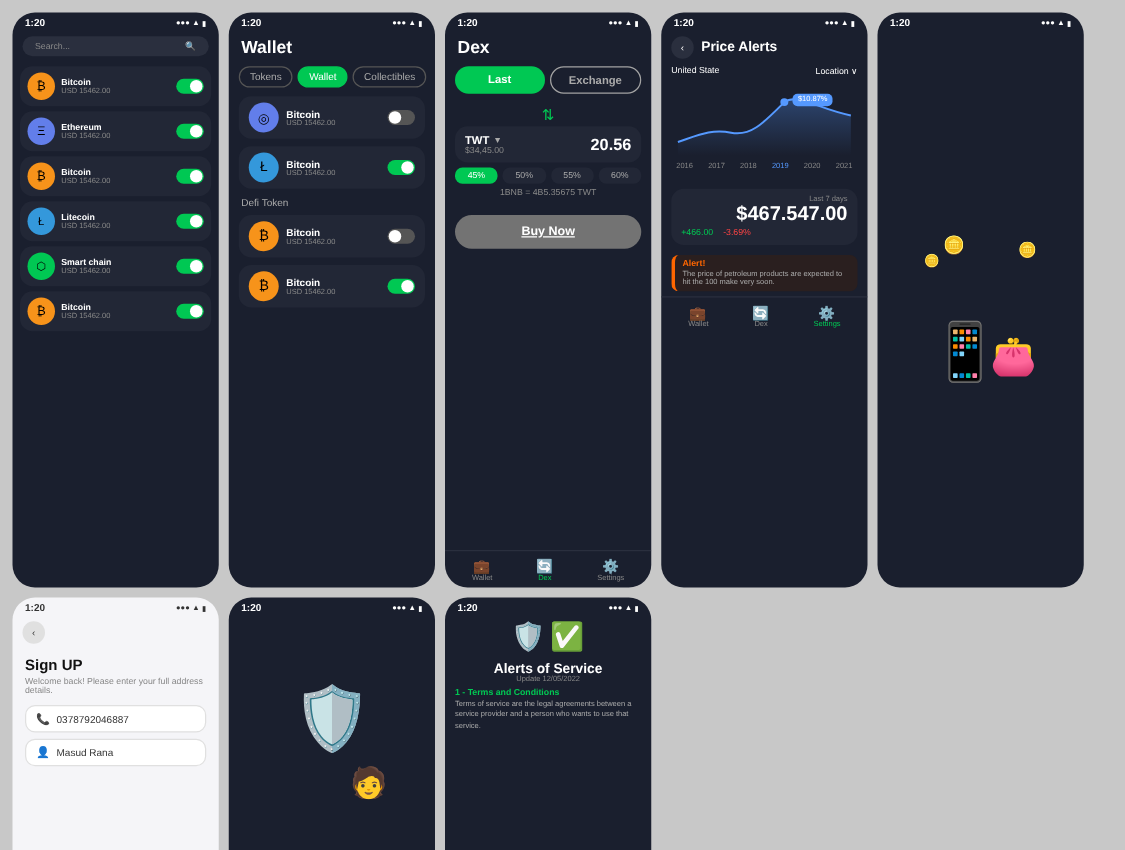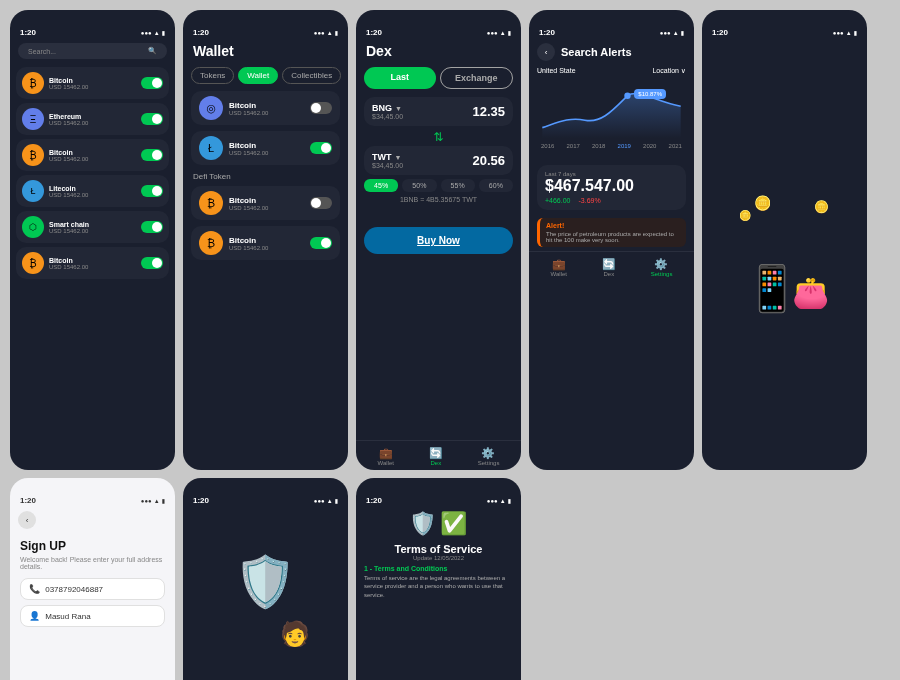--- a/index.html
+++ b/index.html
@@ -31,22 +31,22 @@
       overflow: hidden;
       position: relative;
       display: flex;
       flex-direction: column;
     }
 
     
     .status-bar {
       display: flex;
       justify-content: space-between;
-      align-items: center;
-      padding: 18px 10px 2px;
+      align-items: flex-end;
+      padding: 4px 10px 2px;
       font-size: 7px;
       color: #fff;
       flex-shrink: 0;
       gap: 31px;
     }
     .status-bar .time { font-weight: 600; font-size: 8px; }
     .status-icons { display: flex; gap: 2px; align-items: center; }
     .status-icons span { font-size: 6px; }
 
     
@@ -179,24 +179,24 @@
     .pct-row { display: flex; gap: 4px; margin: 4px 0; }
     .pct-btn {
       flex: 1; padding: 3px; background: #222736;
       border-radius: 6px; font-size: 7px; color: #aaa;
       text-align: center; cursor: pointer;
     }
     .pct-btn.active { background: #00c853; color: #fff; }
     .conversion-text { font-size: 7px; color: #888; text-align: center; margin: 4px 0; }
     .buy-btn {
       width: 100%; padding: 8px;
-      background: #0369a1; color: #fff;
+      background: #737373; color: #fff;
       border-radius: 20px; border: none;
       font-size: 10px; font-weight: 700;
-      cursor: pointer; margin-top: 20px; text-decoration: underline;
+      cursor: pointer; margin-top: 10px; text-decoration: underline;
     }
     .bottom-nav {
       display: flex; justify-content: space-around;
       padding: 6px 4px 4px;
       border-top: 1px solid #2a2f3e;
     }
     .nav-item { text-align: center; font-size: 6px; color: #888; cursor: pointer; }
     .nav-item.active { color: #00c853; }
     .nav-icon { font-size: 11px; display: block; }
 
@@ -231,20 +231,21 @@
       padding: 2px 4px;
       border-radius: 4px;
       position: absolute;
       top: 10px; right: 20px;
     }
     .stat-card {
       margin: 4px 8px;
       background: #222736;
       border-radius: 10px;
       padding: 6px 8px;
+      text-align: right;
     }
     .stat-label { font-size: 6px; color: #888; }
     .stat-value { font-size: 16px; color: #fff; font-weight: 700; }
     .stat-changes { display: flex; gap: 8px; margin-top: 2px; }
     .stat-up { font-size: 7px; color: #00c853; }
     .stat-down { font-size: 7px; color: #ff4444; }
     .alert-box {
       margin: 4px 8px;
       background: #2a1f1f;
       border-left: 3px solid #ff6600;
@@ -429,32 +430,20 @@
         <span>▲</span>
         <span>▮</span>
       </div>
     </div>
     <div class="dex-title">Dex</div>
     <div class="swap-row">
       <div class="swap-btn active">Last</div>
       <div class="swap-btn inactive">Exchange</div>
     </div>
     <div class="dex-body">
-      <div class="token-row">
-        <div>
-          <div style="display:flex;align-items:center;gap:3px;">
-            <span class="token-label">BNG</span>
-            <span style="font-size:7px;color:#aaa;">▼</span>
-          </div>
-          <div class="token-usd">$34,45.00</div>
-        </div>
-        <div>
-          <div class="token-amount">12.35</div>
-        </div>
-      </div>
       <div class="swap-arrows">⇅</div>
       <div class="token-row">
         <div>
           <div style="display:flex;align-items:center;gap:3px;">
             <span class="token-label">TWT</span>
             <span style="font-size:7px;color:#aaa;">▼</span>
           </div>
           <div class="token-usd">$34,45.00</div>
         </div>
         <div>
@@ -490,21 +479,21 @@
     <div class="status-bar">
       <span class="time">1:20</span>
       <div class="status-icons">
         <span>●●●</span>
         <span>▲</span>
         <span>▮</span>
       </div>
     </div>
     <div class="alert-header">
       <div class="back-btn">‹</div>
-      <div class="alert-title">Search Alerts</div>
+      <div class="alert-title">Price Alerts</div>
     </div>
     <div class="location-row">
       <span class="location-label">United State</span>
       <span class="location-selector">Location ∨</span>
     </div>
     <div class="chart-area">
       <div class="price-badge">$10.87%</div>
       <svg class="svg-chart" viewBox="0 0 140 55">
         <defs>
           <linearGradient id="chartGrad" x1="0" y1="0" x2="0" y2="1">
@@ -627,21 +616,21 @@
         <span>●●●</span>
         <span>▲</span>
         <span>▮</span>
       </div>
     </div>
     <div class="terms-body">
       <div class="shield-row">
         <span class="shield-icon" style="color:#00c853;">🛡️</span>
         <span class="shield-icon" style="color:#00c853;">✅</span>
       </div>
-      <div class="terms-title">Terms of Service</div>
+      <div class="terms-title">Alerts of Service</div>
       <div class="terms-update">Update 12/05/2022</div>
       <div class="terms-section">
         <div class="terms-section-title">1 - Terms and Conditions</div>
         <div class="terms-text">Terms of service are the legal agreements between a service provider and a person who wants to use that service.</div>
       </div>
     </div>
   </div>
 
   <div style="background:transparent;"></div>
 

